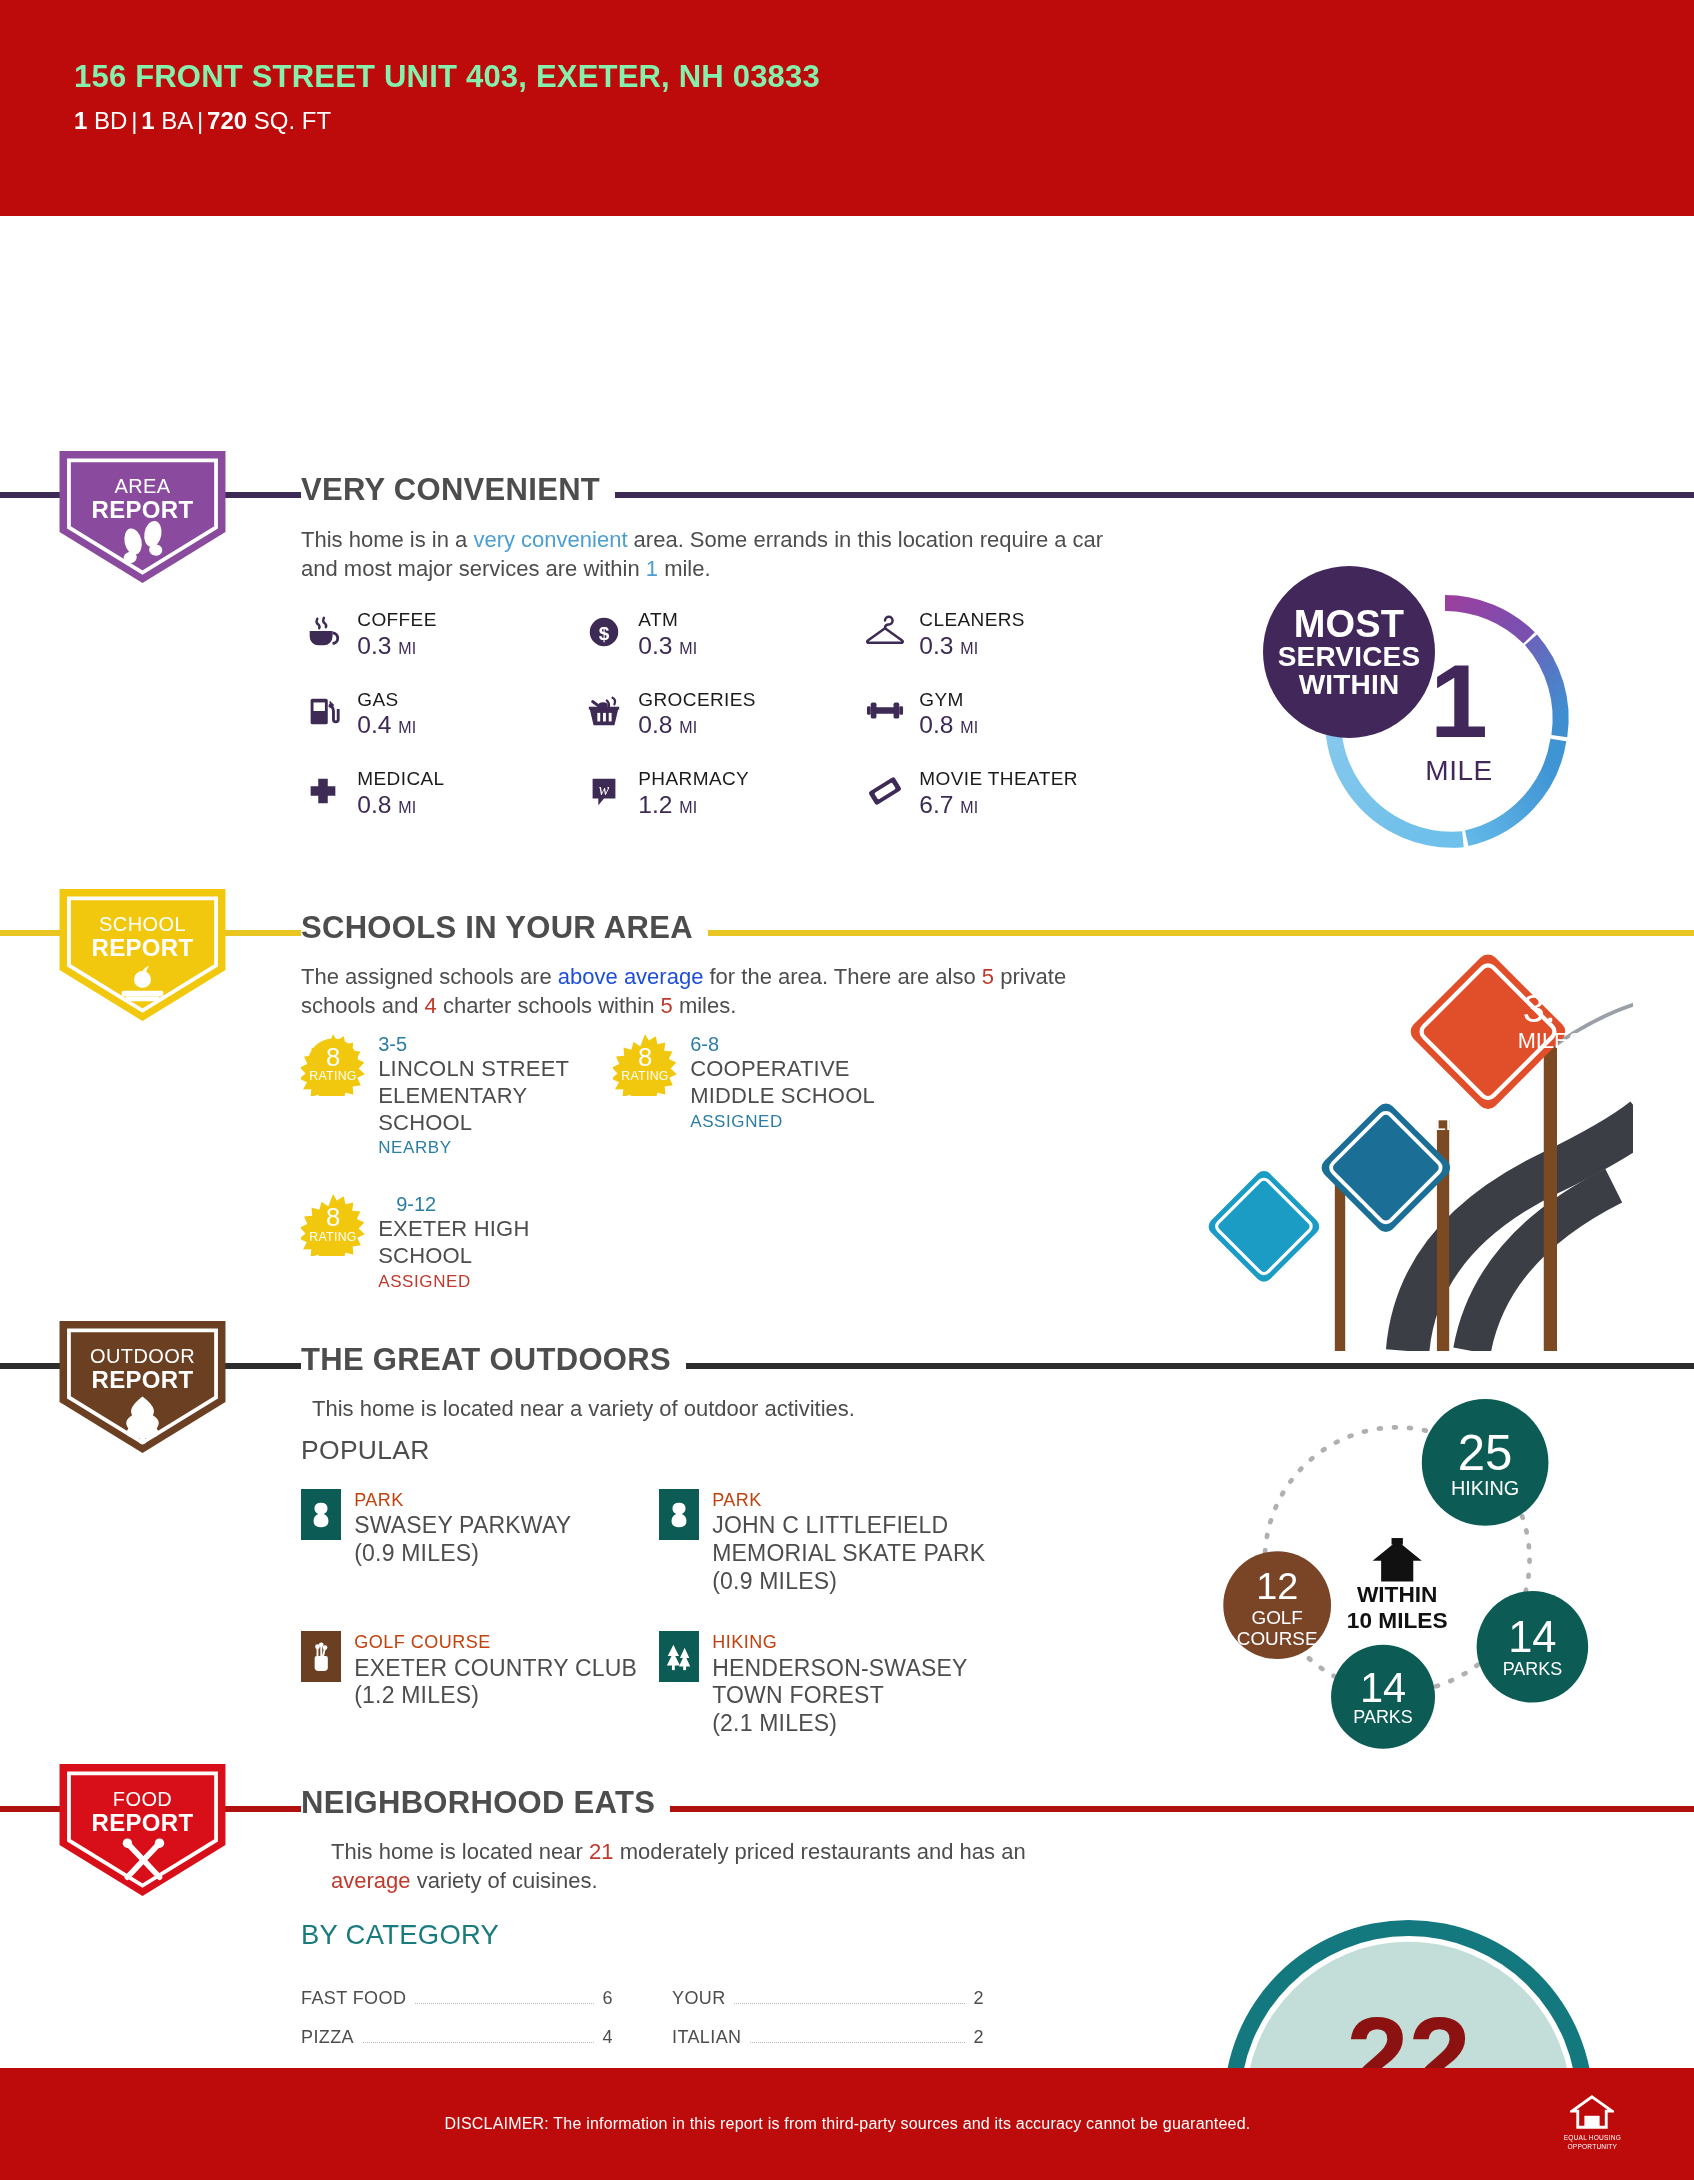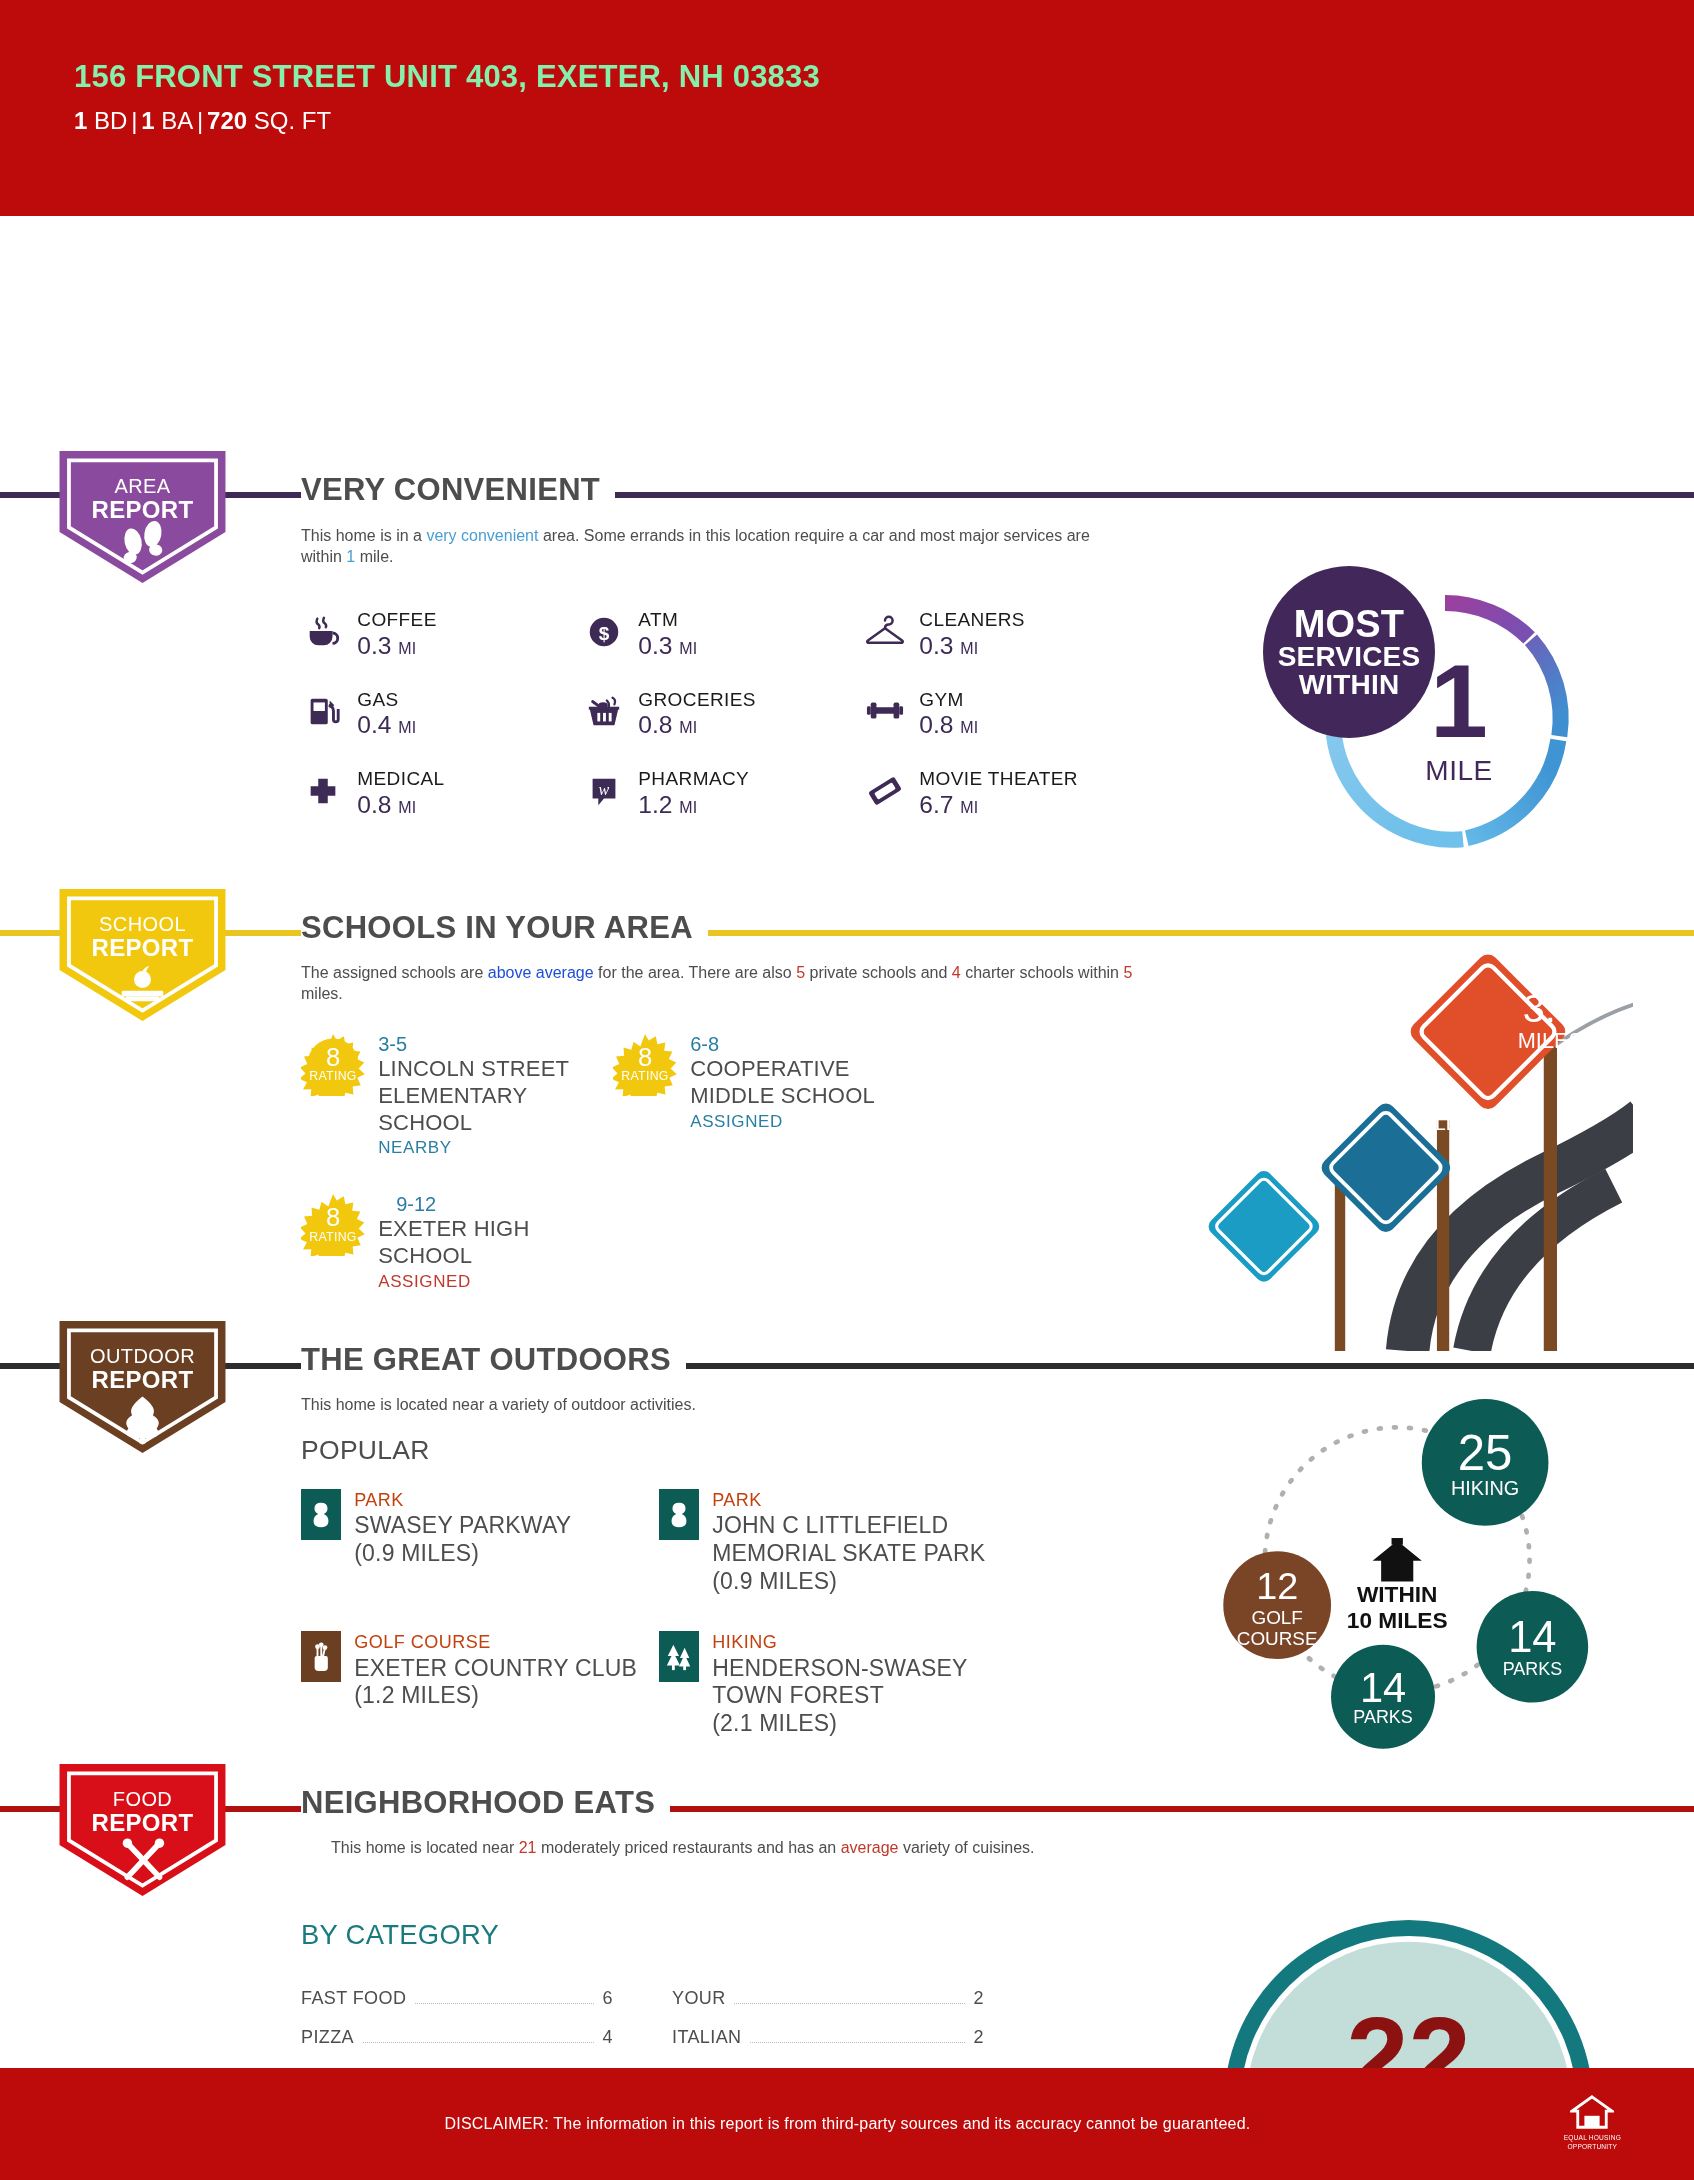--- a/index.html
+++ b/index.html
@@ -40,21 +40,21 @@
   }
   .badge-text .l1 { font-size:20px; letter-spacing:0.4px; }
   .badge-text .l2 { font-size:24px; font-weight:bold; letter-spacing:0.3px; }
 
   .sec-title {
     position:absolute; font-size:31px; font-weight:bold;
     color:#4d4d4d; letter-spacing:0.3px; background:#fff;
     padding-right:15px; z-index:4;
   }
   .sec-desc {
-    position:absolute; font-size:16px; line-height:1.33; color:#4d4d4d;
+    position:absolute; font-size:22px; line-height:1.33; color:#4d4d4d;
   }
 
   
   .amen-grid {
     position:absolute; left:301px; top:393px;
     width:785px;
     display:grid; grid-template-columns:repeat(3, 281px);
     row-gap:29px;
   }
   .amen { display:flex; align-items:flex-start; gap:12.3px; }
@@ -491,21 +491,21 @@
         <rect x="85" y="118" width="6" height="12"></rect>
       </g>
     </svg>
     <div class="badge-text">
       <div class="l1">OUTDOOR</div>
       <div class="l2">REPORT</div>
     </div>
   </div>
 
   <div class="sec-title" style="left:301px; top:1126px;">THE GREAT OUTDOORS</div>
-  <div class="sec-desc" style="left:301px; top:1178px; width:833px;">This home is located near a variety of outdoor activities.</div>
+  <div class="sec-desc" style="left:312px; top:1178px; width:833px;">This home is located near a variety of outdoor activities.</div>
   <div class="pop-title">POPULAR</div>
 
   <div class="outdoor-grid">
 
     <div class="od">
       <div class="sq" style="background:#0c5b54">
         <svg width="28" height="32" viewBox="0 0 30 34" fill="#fff">
           <path d="M15 4 q7 0 7 6 q0 4 -4 6 q5 2 5 8 q0 6 -8 6 q-8 0 -8 -6 q0 -6 5 -8 q-4 -2 -4 -6 q0 -6 7 -6 Z"></path>
         </svg>
       </div>

